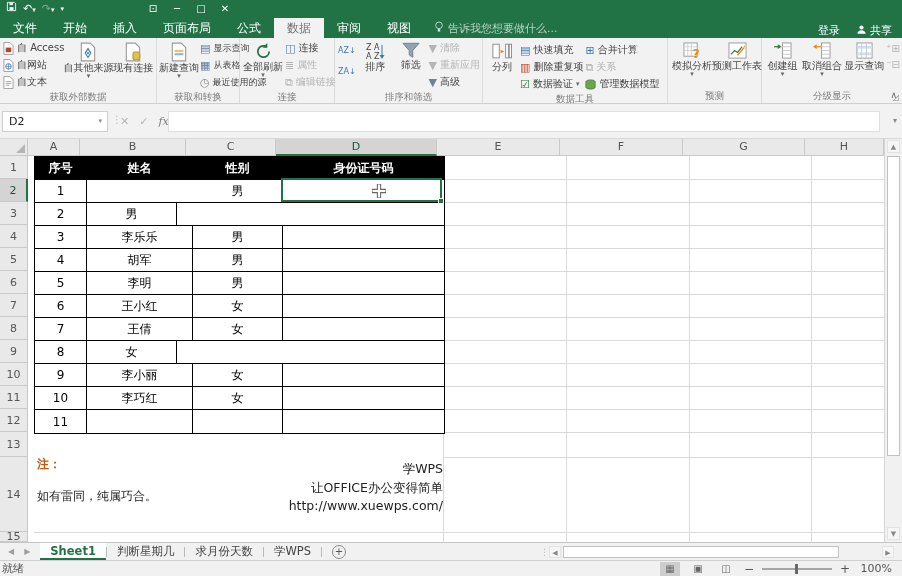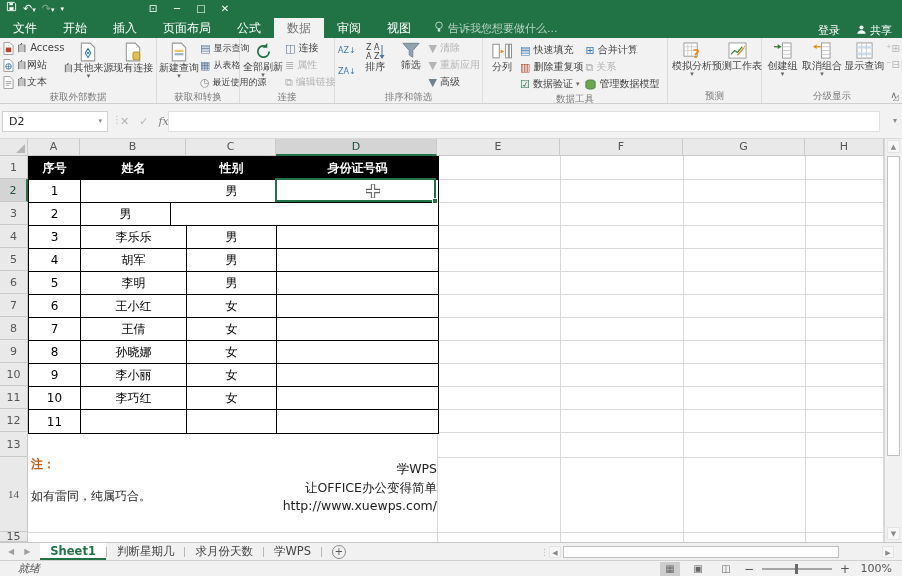--- a/index.html
+++ b/index.html
@@ -67,21 +67,21 @@
   .corner .tri { position:absolute; right:2px; bottom:2px; width:0; height:0;
     border-left:9px solid transparent; border-bottom:9px solid #b5b5b5; }
   .colhdrs { position:absolute; left:28px; top:0; height:17px; display:flex; }
   .colhdr { height:17px; background:#e9e9e9; border-right:1px solid #c9c9c9; border-bottom:1px solid #c9c9c9;
     font-size:11px; color:#555; text-align:center; line-height:16px; }
   .colhdr.sel { background:#d4d4d4; border-bottom:2px solid #217346; color:#14573a; }
   .rowhdrs { position:absolute; left:0; top:17px; width:28px; }
   .rowhdr { width:28px; background:#e9e9e9; border-right:1px solid #c9c9c9; border-bottom:1px solid #c9c9c9;
     font-size:11px; color:#555; text-align:center; }
   .rowhdr.sel { background:#d4d4d4; border-right:2px solid #217346; color:#14573a; }
-  .cells { position:absolute; left:28px; top:17px; width:856px; height:386px; overflow:hidden; }
+  .cells { position:absolute; left:34px; top:17px; width:856px; height:386px; overflow:hidden; }
   .gl { position:absolute; background:#d9d9d9; }
   .xtable { position:absolute; left:0; top:0; border:1px solid #000; background:#fff; }
   .trow { display:flex; height:23px; border-bottom:1px solid #000; }
   .trow:last-child { border-bottom:none; }
   .tcell { border-right:1px solid #000; display:flex; align-items:center; justify-content:center;
     font-size:12px; color:#000; overflow:hidden; }
   .tcell:last-child { border-right:none; }
   .thead { background:#000; color:#fff; font-weight:bold; }
   .thead .tcell { color:#fff; }
   .note { position:absolute; left:3px; top:300px; width:196px; font-size:12px; color:#222; line-height:16px; }
@@ -107,21 +107,21 @@
     line-height:12px; text-align:center; align-self:center; margin-left:10px; }
   .hs-dots { align-self:center; color:#c0c0c0; font-size:9px; margin-left:auto; }
   .hscroll { position:relative; width:345px; align-self:center; height:14px; margin-right:8px; }
   .hs-arrow { position:absolute; top:1px; width:12px; height:12px; text-align:center; font-size:7px; color:#8a8a8a;
     line-height:12px; background:#f6f6f6; border:1px solid #e3e3e3; }
   .hs-thumb { position:absolute; left:14px; top:1px; width:276px; height:12px; background:#fff; border:1px solid #c1c1c1; }
 
   
   .statusbar { position:absolute; left:0; top:560px; width:902px; height:16px; background:#f1f1f2;
     border-top:1px solid #d0d0d0; display:flex; align-items:center; font-size:11px; color:#555; }
-  .ready { padding-left:18px;font-style:italic; }
+  .ready { padding-left:2px; }
   .sb-right { margin-left:auto; display:flex; align-items:center; gap:8px; padding-right:10px; }
   .viewicon { width:20px; height:14px; text-align:center; font-size:10px; line-height:14px; color:#666; }
   .viewicon.active { background:#cdcdcd; }
   .zoomtrack { position:relative; width:70px; height:2px; background:#a6a6a6; }
   .zoomthumb { position:absolute; left:33px; top:-4px; width:3px; height:10px; background:#696969; }
   .zsign { font-size:12px; color:#555; }
   .zoomtext { width:34px; text-align:right; }
 </style>
 </head>
 <body>
@@ -513,21 +513,21 @@
         <div class="rowhdr" style="height: 23px; line-height: 23px;">4</div>
         <div class="rowhdr" style="height: 23px; line-height: 23px;">5</div>
         <div class="rowhdr" style="height: 23px; line-height: 23px;">6</div>
         <div class="rowhdr" style="height: 23px; line-height: 23px;">7</div>
         <div class="rowhdr" style="height: 23px; line-height: 23px;">8</div>
         <div class="rowhdr" style="height: 23px; line-height: 23px;">9</div>
         <div class="rowhdr" style="height: 23px; line-height: 23px;">10</div>
         <div class="rowhdr" style="height: 23px; line-height: 23px;">11</div>
         <div class="rowhdr" style="height: 23px; line-height: 23px;">12</div>
         <div class="rowhdr" style="height: 25px; line-height: 25px;">13</div>
-        <div class="rowhdr" style="height: 75px; line-height: 75px; font-family: Liberation Serif, serif;">14</div>
+        <div class="rowhdr" style="height: 75px; line-height: 75px;">14</div>
         <div class="rowhdr" style="height: 10px; line-height: 10px;">15</div>
       </div>
     <div class="cells" id="cells">
         <div class="gl" style="left: 0px; top: 376px; width: 856px; height: 1px;"></div>
         <div class="gl" style="left: 409px; top: 301px; width: 447px; height: 1px;"></div>
         <div class="gl" style="left: 409px; top: 276px; width: 447px; height: 1px;"></div>
         <div class="gl" style="left: 409px; top: 253px; width: 447px; height: 1px;"></div>
         <div class="gl" style="left: 409px; top: 230px; width: 447px; height: 1px;"></div>
         <div class="gl" style="left: 409px; top: 207px; width: 447px; height: 1px;"></div>
         <div class="gl" style="left: 409px; top: 184px; width: 447px; height: 1px;"></div>
@@ -586,21 +586,20 @@
             <div class="tcell" style="width: 161px;"></div>
           </div>
           <div class="trow">
             <div class="tcell" style="width: 52px;">7</div>
             <div class="tcell" style="width: 106px;">王倩</div>
             <div class="tcell" style="width: 90px;">女</div>
             <div class="tcell" style="width: 161px;"></div>
           </div>
           <div class="trow">
             <div class="tcell" style="width: 52px;">8</div>
-            <div class="tcell" style="width: 106px;">孙晓娜</div>
             <div class="tcell" style="width: 90px;">女</div>
             <div class="tcell" style="width: 161px;"></div>
           </div>
           <div class="trow">
             <div class="tcell" style="width: 52px;">9</div>
             <div class="tcell" style="width: 106px;">李小丽</div>
             <div class="tcell" style="width: 90px;">女</div>
             <div class="tcell" style="width: 161px;"></div>
           </div>
           <div class="trow">

